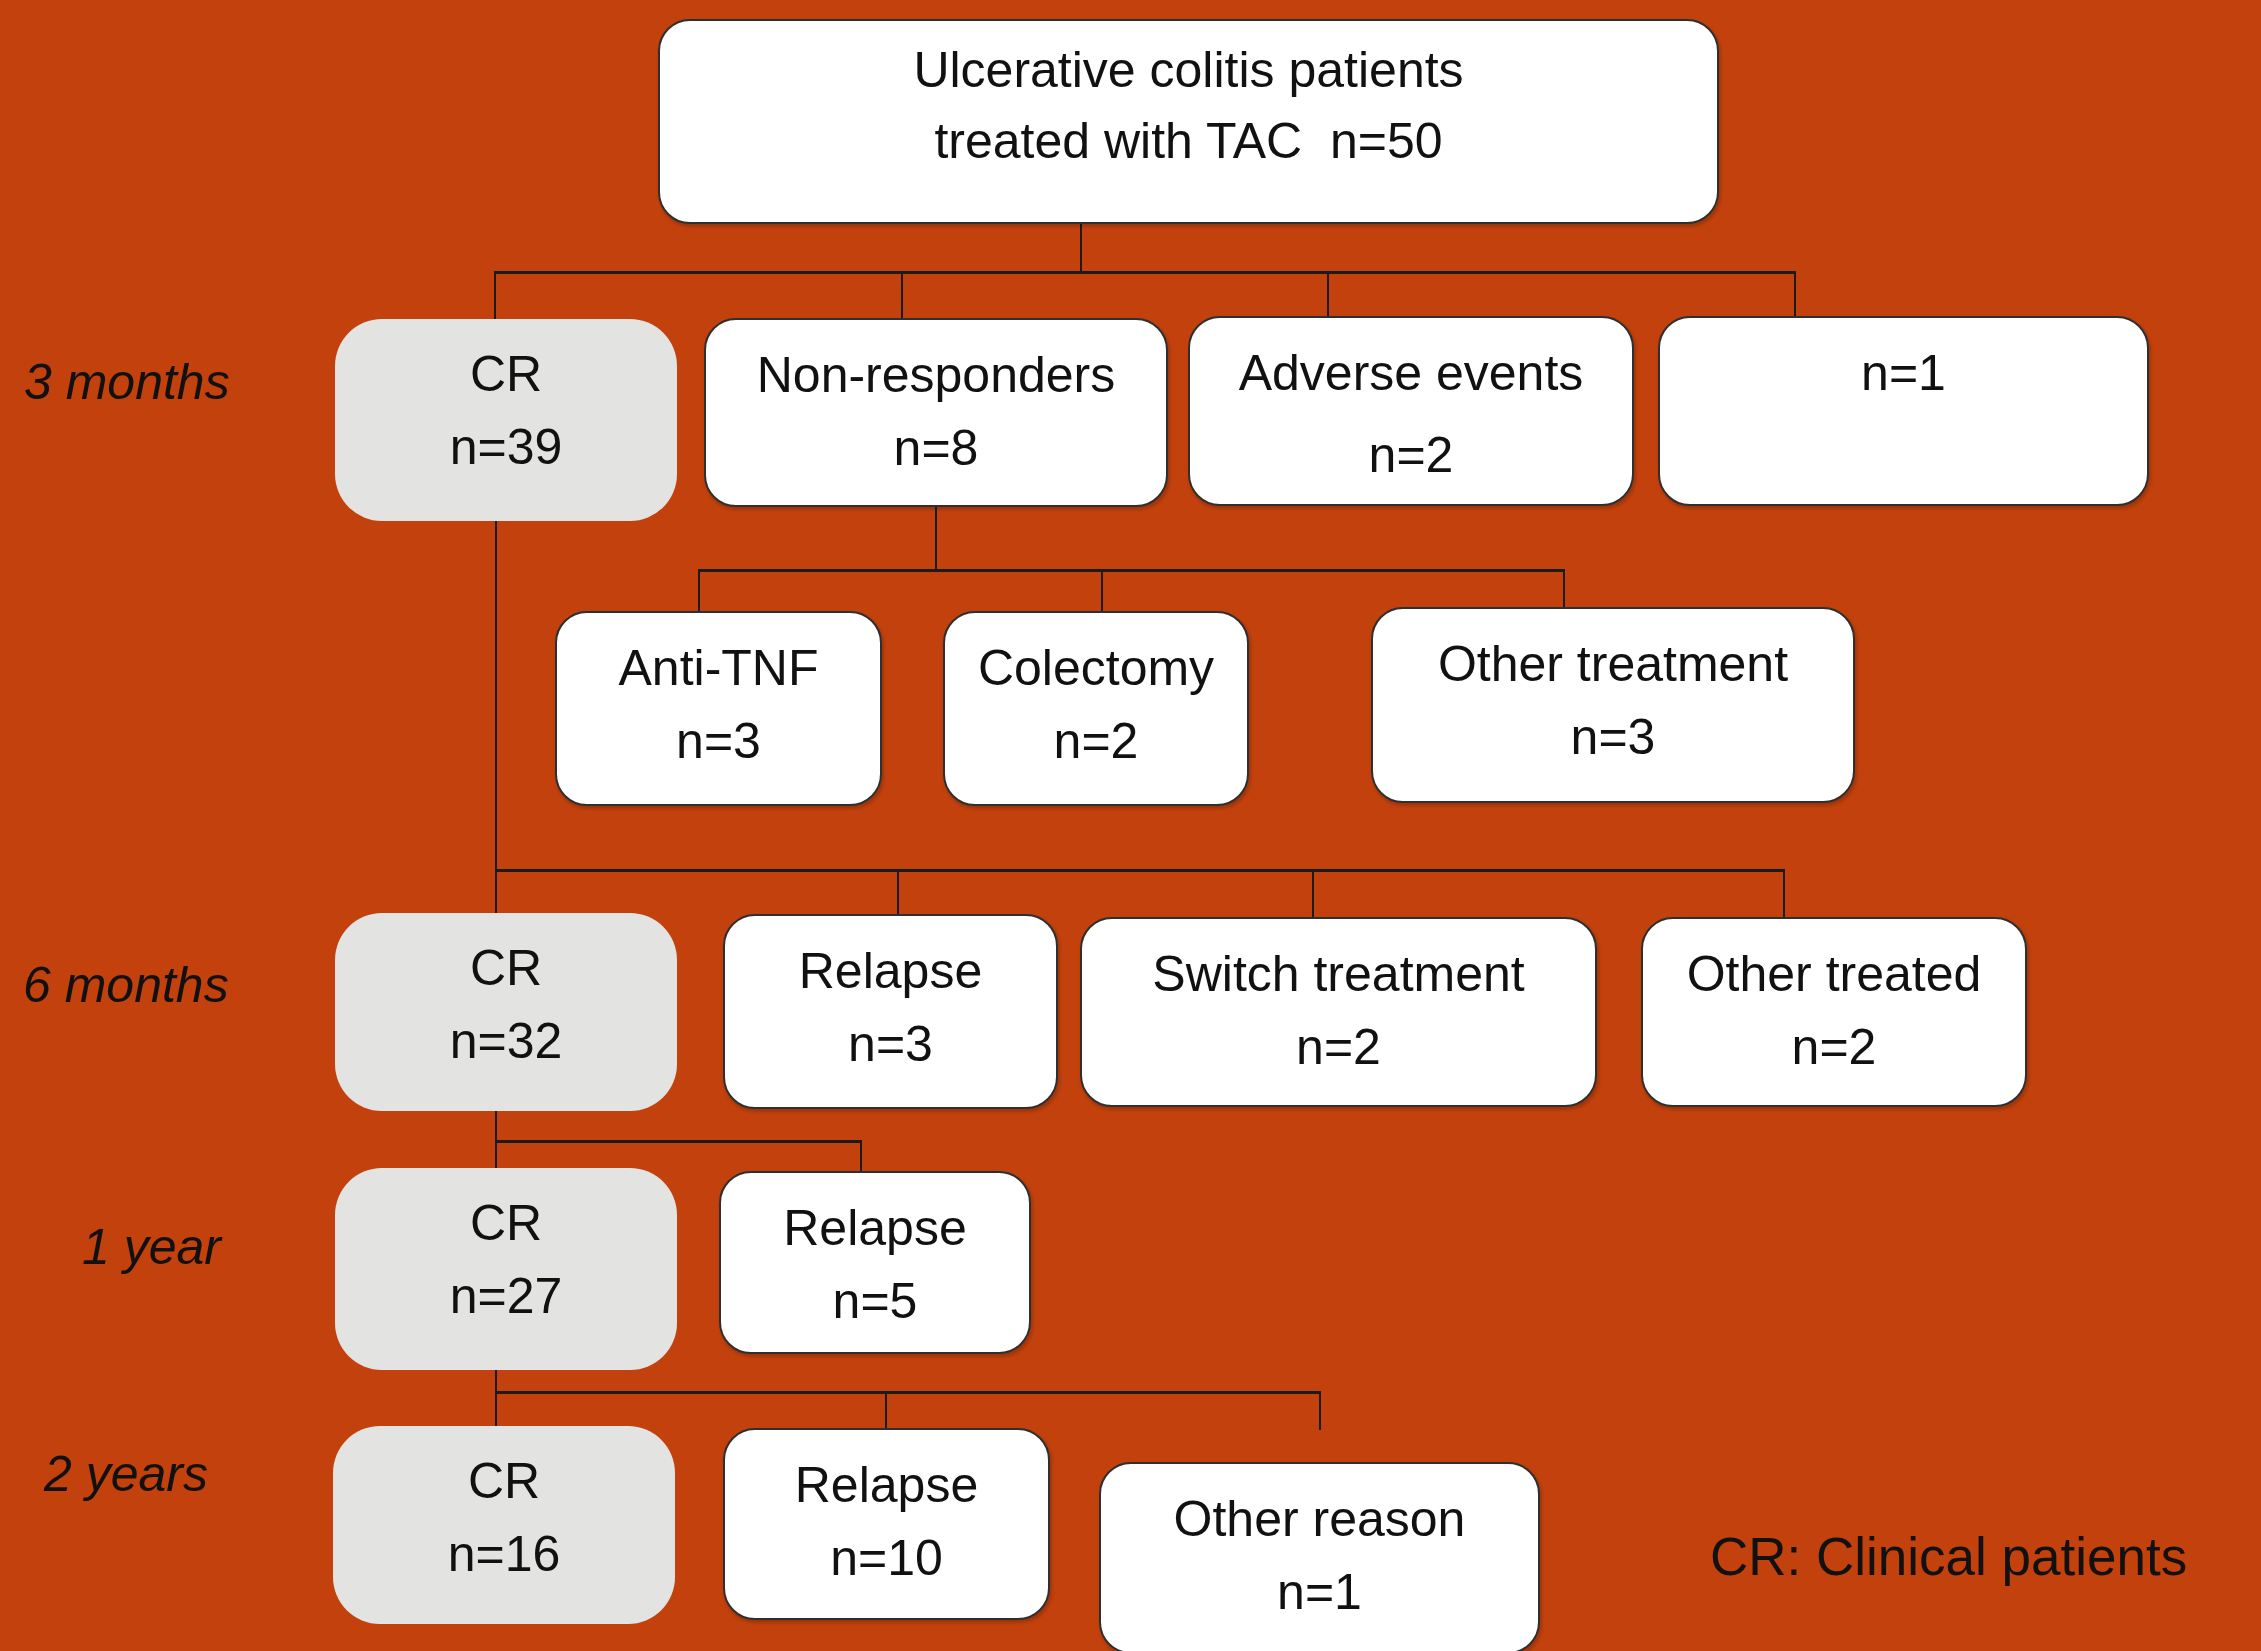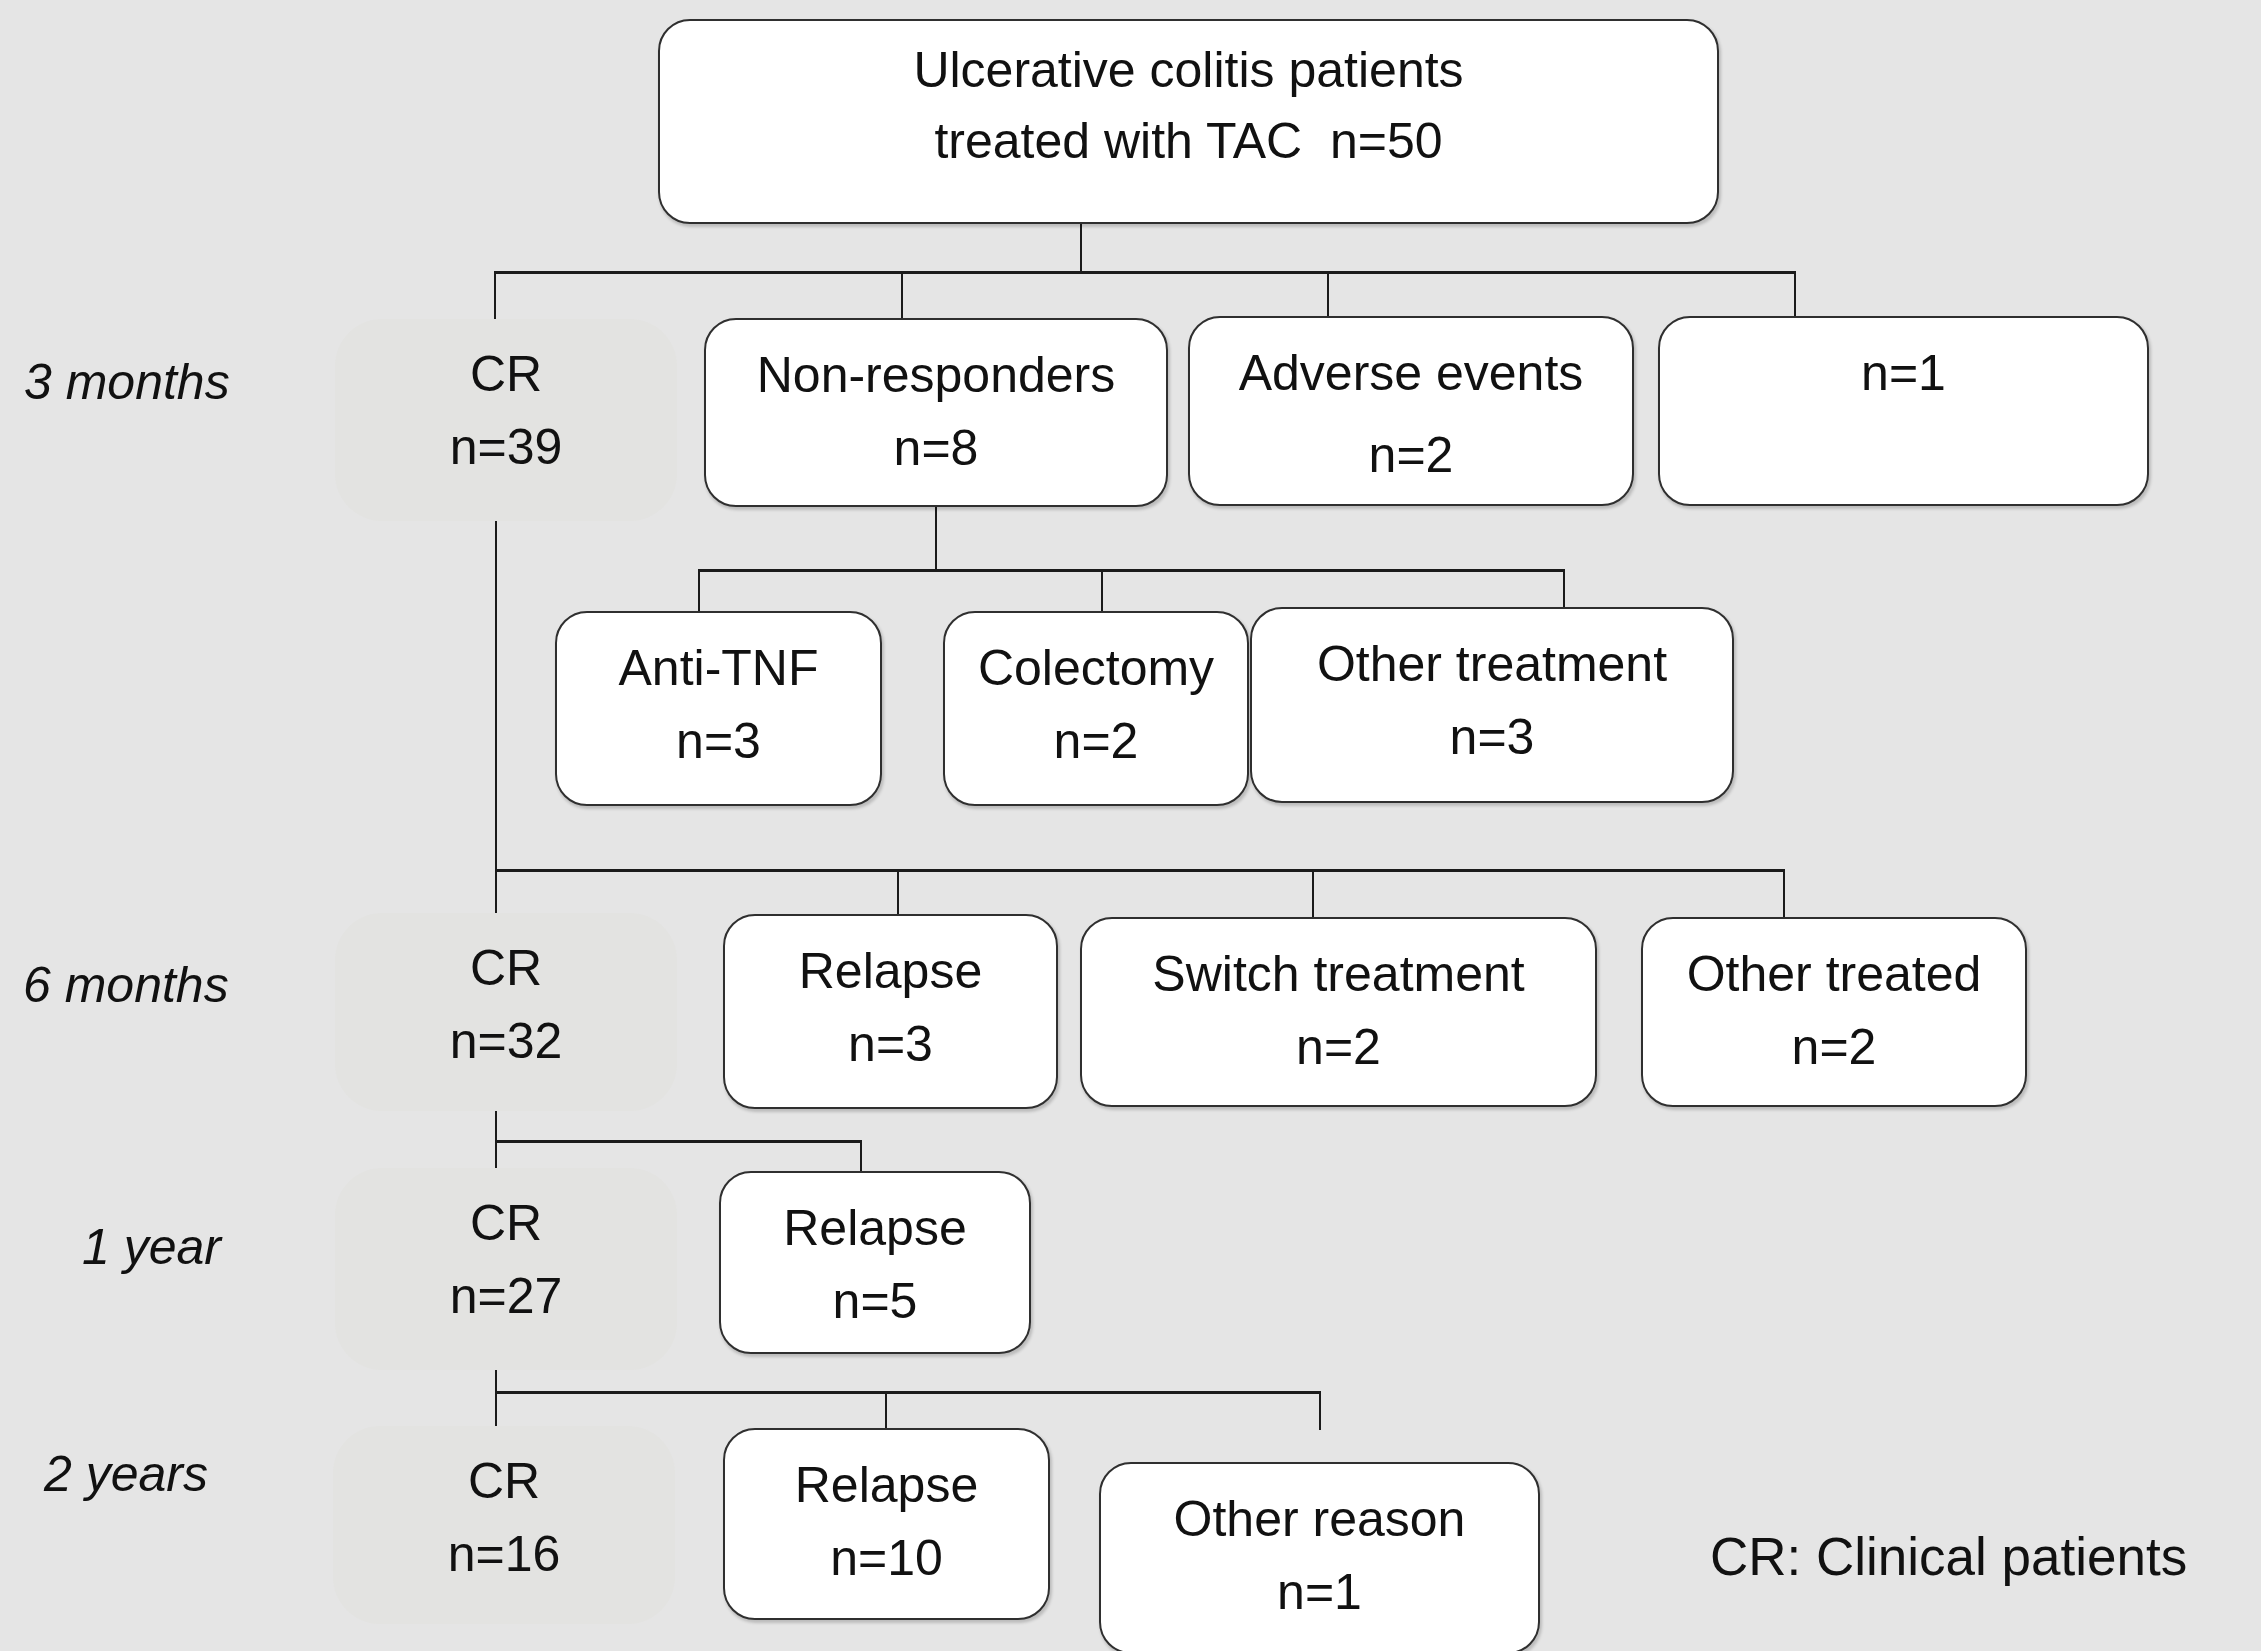--- a/index.html
+++ b/index.html
@@ -1,20 +1,20 @@
 <!DOCTYPE html>
 <html style="font-size:12px"><head>
 <meta charset="utf-8">
 <style>
   html, body { margin: 0; padding: 0; background: #ffffff; }
   .canvas {
     position: relative;
     width: 2261px;
     height: 1651px;
-    background: #e5e5e5;
+    background: #c2410c;
     font-family: "Liberation Sans", sans-serif;
     color: #111111;
     overflow: hidden;
   }
 
   
   .node {
     position: absolute;
     box-sizing: border-box;
     display: flex;
@@ -40,21 +40,21 @@
   }
   .node .pre { white-space: pre; }
 
   .pos-root          { left: 658px;  top: 19px;   width: 1061px; height: 205px; border-radius: 42px; padding-top: 24px; row-gap: 21px; }
   .pos-cr3m          { left: 335px;  top: 319px;  width: 342px;  height: 202px; }
   .pos-nonresp       { left: 704px;  top: 318px;  width: 464px;  height: 189px; }
   .pos-adverse       { left: 1188px; top: 316px;  width: 446px;  height: 190px; gap: 32px; }
   .pos-selfdet       { left: 1658px; top: 316px;  width: 491px;  height: 190px; }
   .pos-antitnf       { left: 555px;  top: 611px;  width: 327px;  height: 195px; }
   .pos-colectomy     { left: 943px; top: 611px;  width: 306px;  height: 195px; }
-  .pos-othertx       { left: 1250px; top: 607px;  width: 484px;  height: 196px; }
+  .pos-othertx       { left: 1371px; top: 607px;  width: 484px;  height: 196px; }
   .pos-cr6m          { left: 335px;  top: 913px; width: 342px;  height: 198px; }
   .pos-relapse6m     { left: 723px;  top: 914px; width: 335px;  height: 195px; }
   .pos-switchtx      { left: 1080px; top: 917px; width: 517px;  height: 190px; }
   .pos-otherreasons  { left: 1641px; top: 917px; width: 386px;  height: 190px; }
   .pos-cr1y          { left: 335px;  top: 1168px; width: 342px;  height: 202px; }
   .pos-relapse1y     { left: 719px;  top: 1171px; width: 312px;  height: 183px; }
   .pos-cr2y          { left: 333px;  top: 1426px; width: 342px;  height: 198px; }
   .pos-relapse2y     { left: 723px;  top: 1428px; width: 327px;  height: 192px; }
   .pos-otherreason2y { left: 1099px; top: 1428px; width: 441px;  height: 192px; margin-top: 34px; }
 

